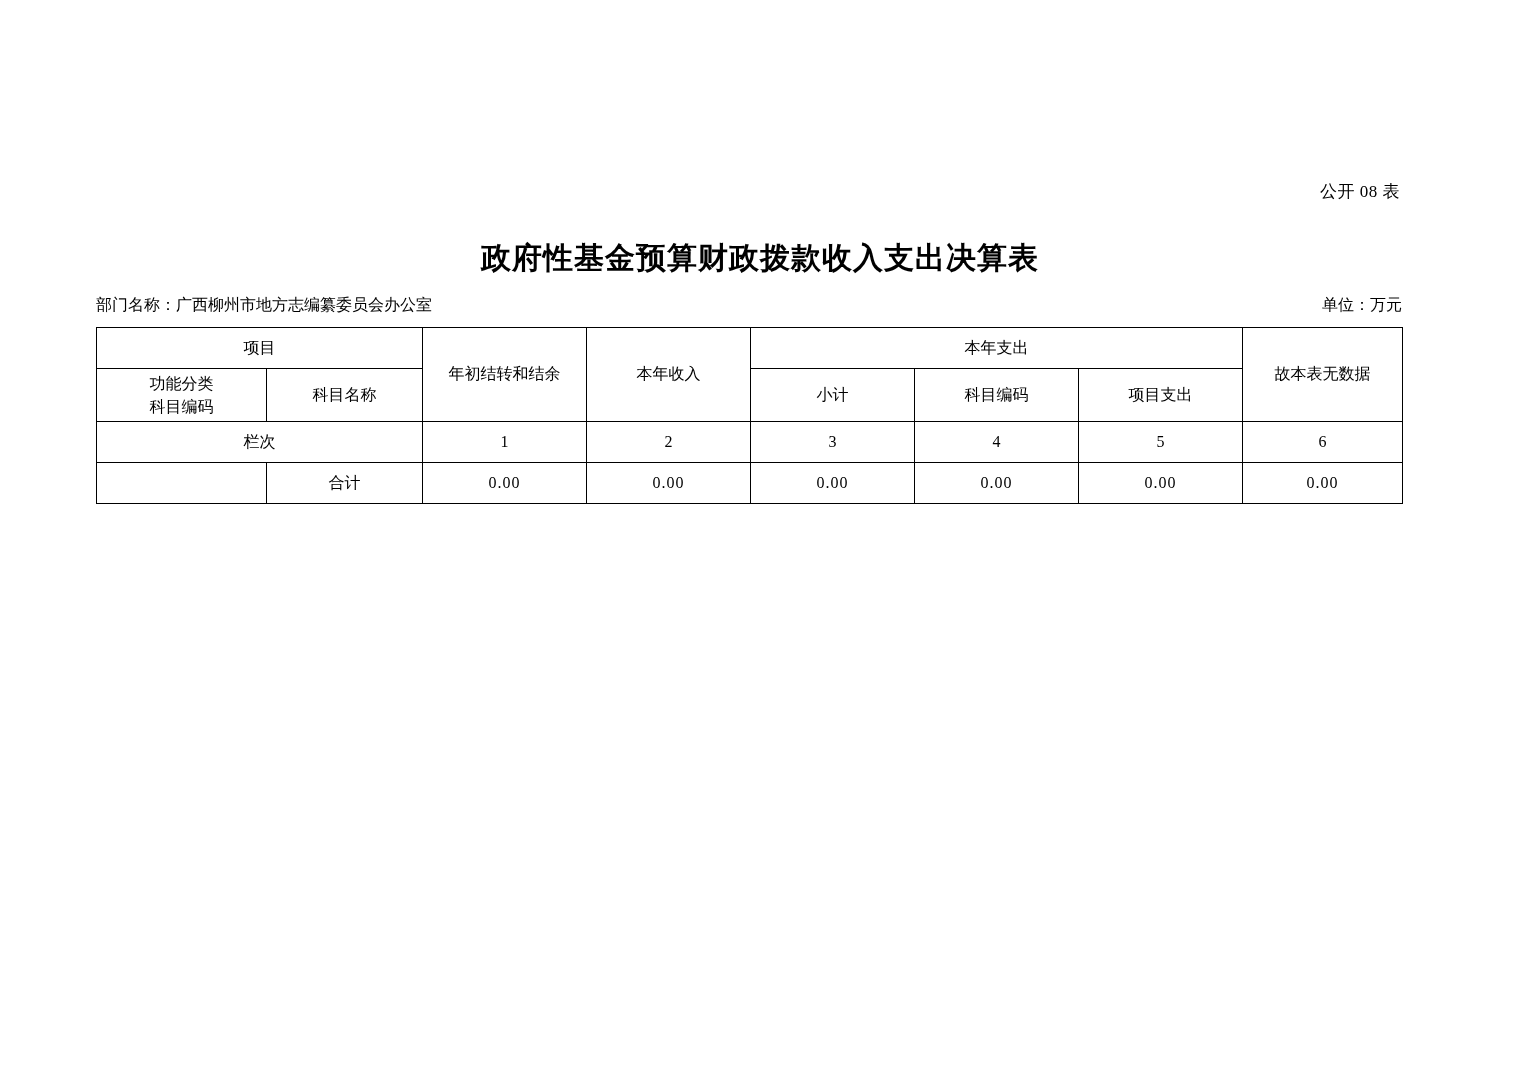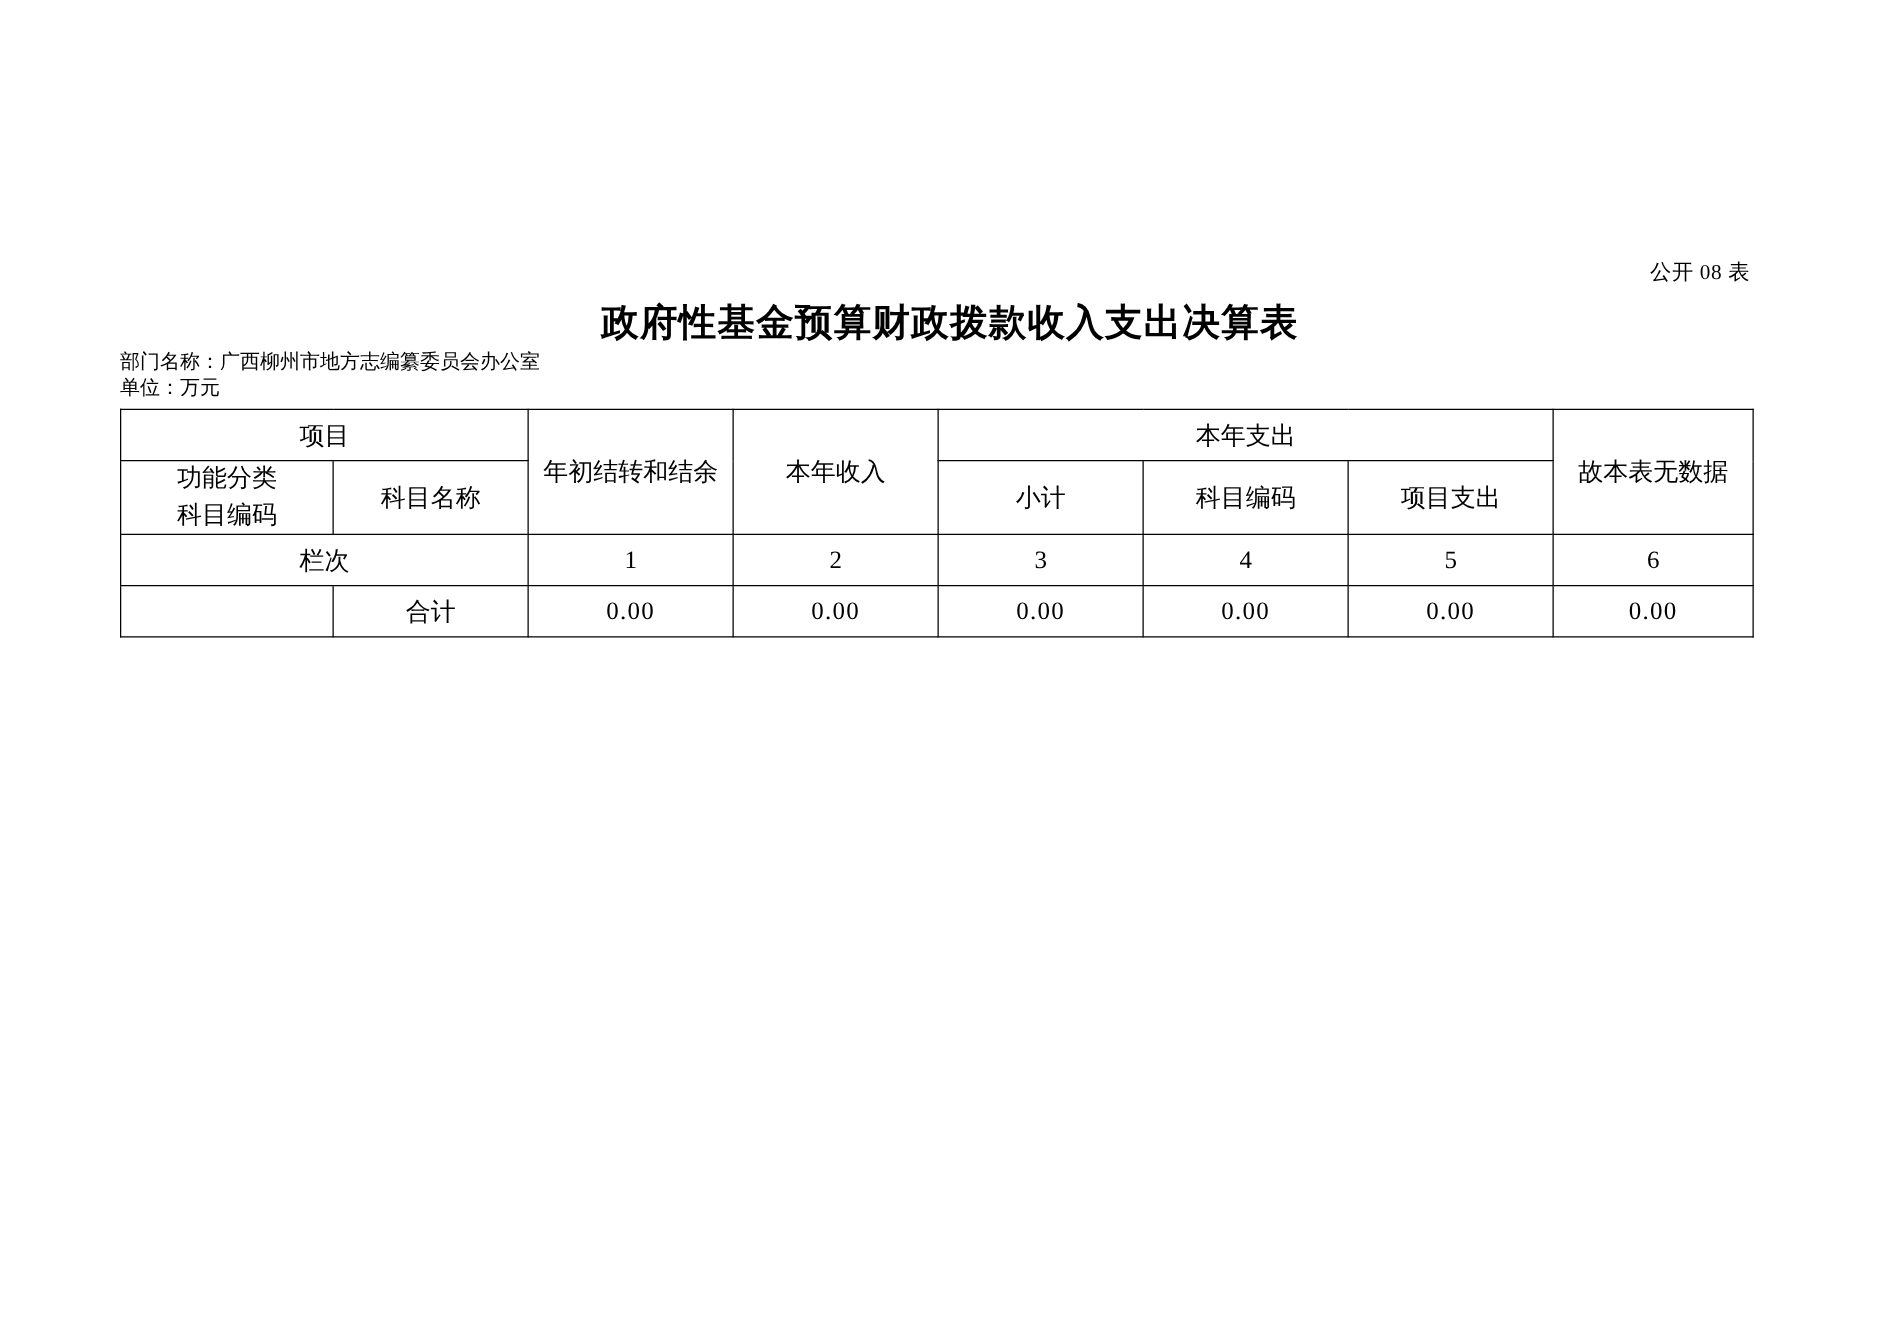--- a/index.html
+++ b/index.html
@@ -15,57 +15,56 @@
     position: relative;
   }
   .page {
     position: relative;
     width: 1520px;
     height: 1075px;
     box-sizing: border-box;
   }
   .form-code {
     position: absolute;
-    top: 206px;
+    top: 180px;
     right: 120px;
     font-size: 17px;
     letter-spacing: 0.5px;
   }
   .doc-title {
     position: absolute;
     top: 238px;
     left: 0;
     width: 1520px;
     text-align: center;
     font-size: 30px;
     font-weight: bold;
     letter-spacing: 1px;
     font-family: "DejaVu Serif", "Liberation Serif", serif;
   }
   .meta-row {
     position: absolute;
-    top: 279px;
+    top: 295px;
     left: 96px;
     width: 1306px;
     display: flex;
     justify-content: space-between;
     font-size: 16px;
-    flex-direction: column;
   }
   .meta-left { white-space: nowrap; }
   .meta-right { white-space: nowrap; }
 
   table.budget {
     position: absolute;
     top: 327px;
     left: 96px;
     width: 1306px;
     border-collapse: collapse;
     table-layout: fixed;
-    font-size: 20px;
+    font-size: 16px;
   }
   table.budget td {
     border: 1px solid #000000;
     text-align: center;
     vertical-align: middle;
     padding: 0;
     height: 40px;
   }
   table.budget td.tall {
     height: 52px;

